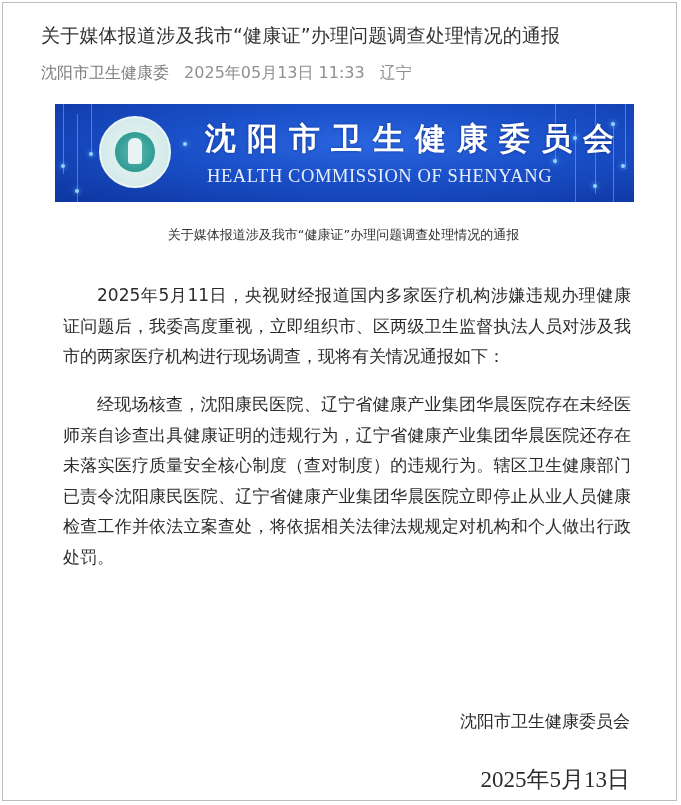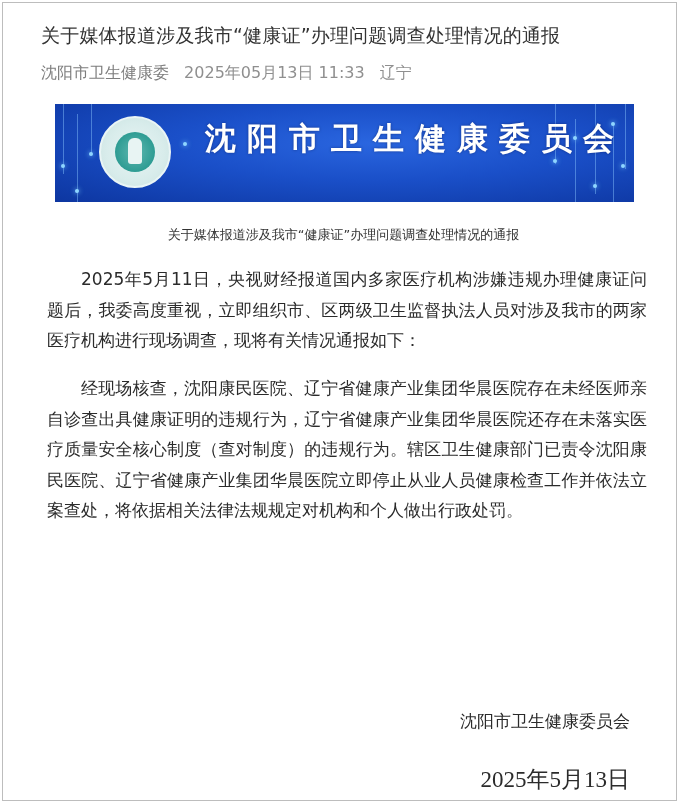--- a/index.html
+++ b/index.html
@@ -54,21 +54,21 @@
   .caption {
     position: absolute; left: 0; width: 681px; top: 223px; text-align: center;
     font-family: "DejaVu Sans", sans-serif; font-size: 13px; color: #333;
     white-space: nowrap;
   }
   .para {
     position: absolute; left: 44px; width: 600px;
     font-family: "DejaVu Sans", sans-serif; font-size: 17px; color: #2b2b2b;
     line-height: 30.5px; text-align: justify;
   }
-  .para p { margin: 0; text-indent: 2em; }
+  .para p { margin: 16px; text-indent: 2em; }
   .p1 { top: 261px; }
   .p2 { top: 370px; }
   .p3 { top: 566px; }
   .sign {
     position: absolute; right: 46px; top: 707px;
     font-family: "DejaVu Sans", sans-serif; font-size: 17px; color: #2b2b2b; white-space: nowrap;
   }
   .date {
     position: absolute; right: 46px; top: 761px;
     font-family: "Liberation Serif", serif; font-size: 23px; color: #2b2b2b; white-space: nowrap;
@@ -104,20 +104,21 @@
     <div class="dot" style="left:518px;top:32px;"></div>
     <div class="dot" style="left:538px;top:80px;"></div>
     <div class="dot" style="left:556px;top:18px;"></div>
     <div class="dot" style="left:566px;top:60px;"></div>
 
     <div class="seal">
       <div class="inner"></div>
       <div class="shape"></div>
     </div>
     <div class="banner-cn">沈阳市卫生健康委员会</div>
+    <div class="banner-en">HEALTH COMMISSION OF SHENYANG</div>
   </div>
 
   <div class="caption">关于媒体报道涉及我市“健康证”办理问题调查处理情况的通报</div>
 
   <div class="para p1">
     <p>2025年5月11日，央视财经报道国内多家医疗机构涉嫌违规办理健康证问题后，我委高度重视，立即组织市、区两级卫生监督执法人员对涉及我市的两家医疗机构进行现场调查，现将有关情况通报如下：</p>
   </div>
   <div class="para p2">
     <p>经现场核查，沈阳康民医院、辽宁省健康产业集团华晨医院存在未经医师亲自诊查出具健康证明的违规行为，辽宁省健康产业集团华晨医院还存在未落实医疗质量安全核心制度（查对制度）的违规行为。辖区卫生健康部门已责令沈阳康民医院、辽宁省健康产业集团华晨医院立即停止从业人员健康检查工作并依法立案查处，将依据相关法律法规规定对机构和个人做出行政处罚。</p>
   </div>

